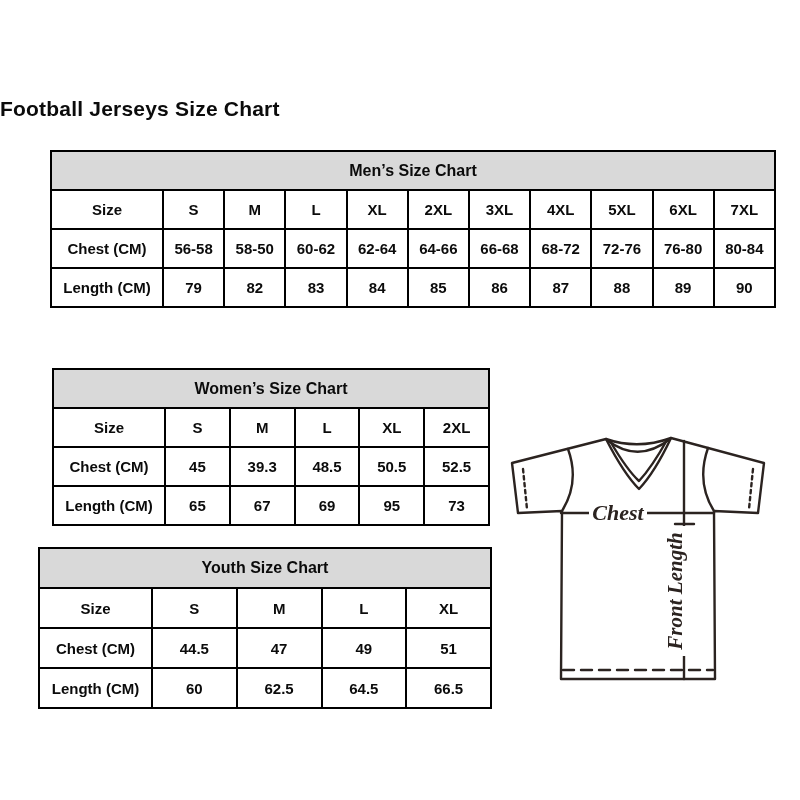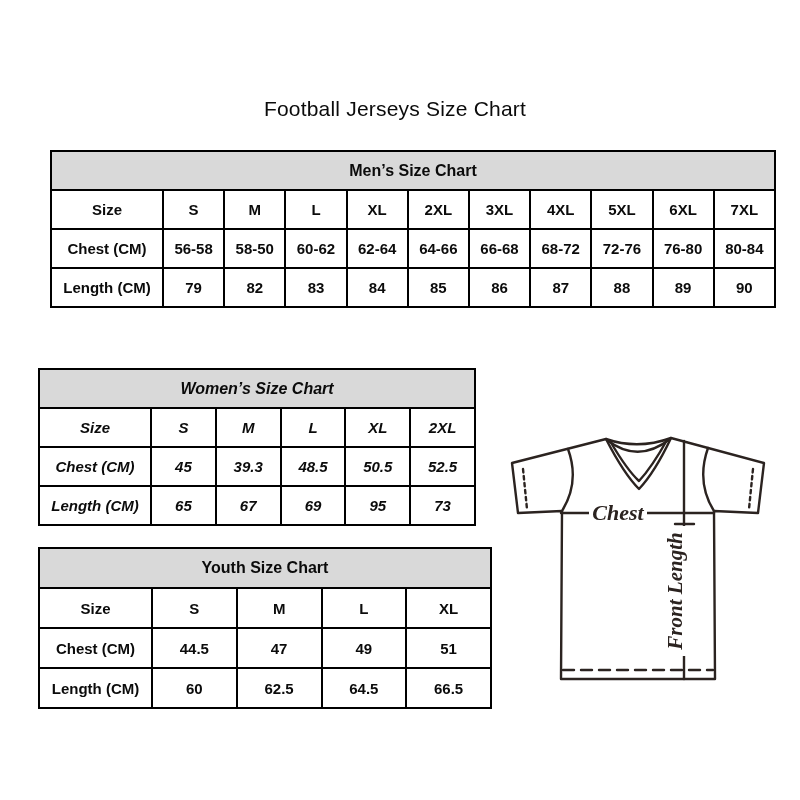--- a/index.html
+++ b/index.html
@@ -3,37 +3,37 @@
 <meta charset="utf-8">
 <style>
   html,body{margin:0;padding:0;}
   body{
     width:800px;height:800px;position:relative;background:#ffffff;
     font-family:"Liberation Sans",sans-serif;color:#000;
     overflow:hidden;
   }
   .title{
     position:absolute;top:97px;left:0;width:790px;margin:0;
-    text-align:center;font-size:21px;font-weight:normal;color:#0b0b0b;
+    font-size:21px;font-weight:bold;color:#0b0b0b;
     letter-spacing:.2px;
   }
   table.tbl{
     position:absolute;border-collapse:collapse;table-layout:fixed;
     background:#fff;
   }
   .tbl th,.tbl td{
     border:2px solid #000;text-align:center;vertical-align:middle;
     font-weight:bold;font-size:15px;padding:0;color:#0b0b0b;
     overflow:hidden;white-space:nowrap;
   }
   .tbl th.hdr{background:#d9d9d9;font-size:16px;}
   .mens{left:38px;top:150px;width:726px;margin-left:12px;}
   .mens tr{height:39px;}
   .mens col.lblcol{width:112px;}
-  .womens{left:38px;top:368px;width:438px;font-style:italic;}
+  .womens{left:52px;top:368px;width:438px;}
   .womens tr{height:39px;}
   .womens col.lblcol{width:112px;}
   .youth{left:38px;top:547px;width:454px;border-radius:7px;}
   .youth tr{height:40px;}
   .youth col.lblcol{width:113px;}
   .jersey-wrap{position:absolute;left:505px;top:420px;width:266px;height:266px;}
   .jersey-wrap svg{display:block;}
   .jersey-label{
     font-family:"Liberation Serif","DejaVu Serif",serif;
     font-style:italic;font-weight:bold;fill:#2b2320;

